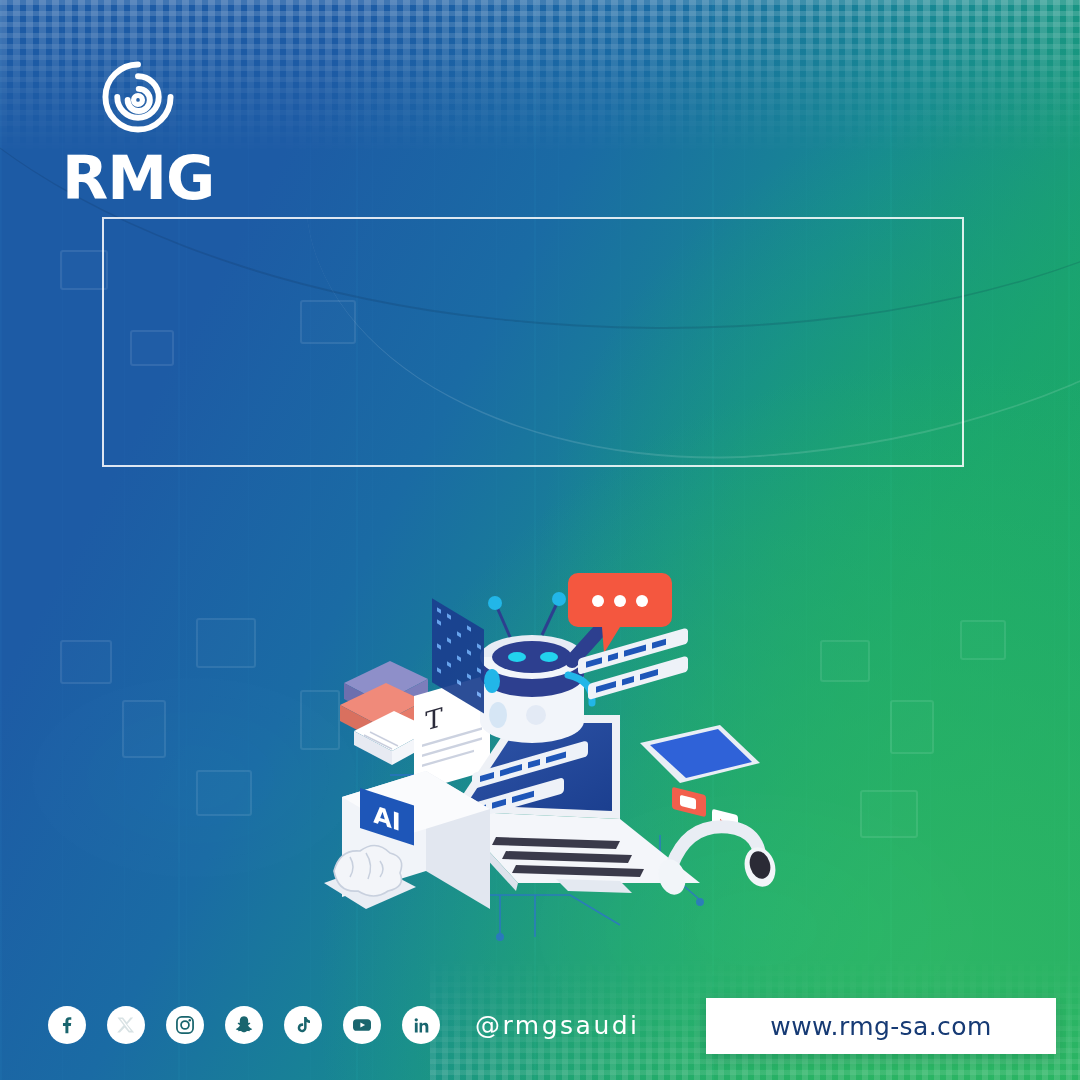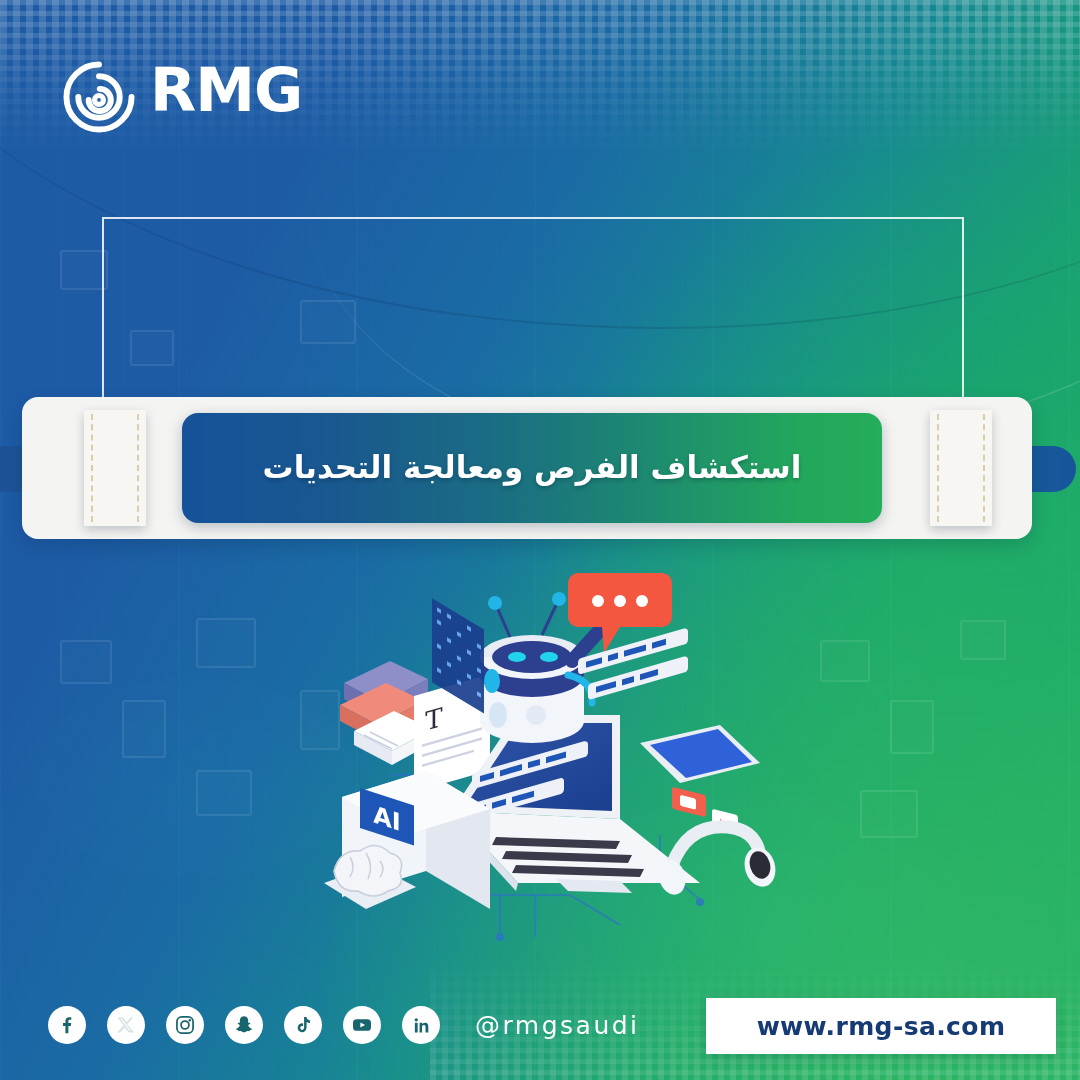--- a/index.html
+++ b/index.html
@@ -70,21 +70,21 @@
     background-image:
       linear-gradient(90deg, rgba(255,255,255,.30) 0 6px, rgba(255,255,255,0) 6px 12px),
       linear-gradient(180deg, rgba(255,255,255,.26) 0 5px, rgba(255,255,255,0) 5px 11px);
     background-size:12px 11px;
     -webkit-mask-image:linear-gradient(0deg,rgba(0,0,0,.8) 0%,rgba(0,0,0,.35) 45%,rgba(0,0,0,0) 100%);
             mask-image:linear-gradient(0deg,rgba(0,0,0,.8) 0%,rgba(0,0,0,.35) 45%,rgba(0,0,0,0) 100%);
     mix-blend-mode:screen;opacity:.5;
   }
 
   
-  .logo{position:absolute;left:62px;top:60px;display:flex;gap:14px;}
+  .logo{position:absolute;left:62px;top:60px;display:flex;align-items:center;gap:14px;flex-direction:column;}
   .logo-mark{width:74px;height:74px;display:block;}
   .logo-text{
     color:#fff;font-size:60px;font-weight:700;letter-spacing:-1px;
     line-height:1;font-family:"DejaVu Sans","Liberation Sans",sans-serif;
   }
 
   
   .title-frame{
     position:absolute;left:102px;top:217px;width:862px;height:250px;
     border:2px solid rgba(255,255,255,.85);
@@ -158,21 +158,21 @@
     margin-left:14px;color:#ffffff;font-size:25px;letter-spacing:2.5px;
     font-weight:400;white-space:nowrap;
   }
   .site-btn{
     position:absolute;right:24px;bottom:26px;
     width:350px;height:56px;background:#ffffff;
     display:flex;align-items:center;justify-content:center;
     box-shadow:0 3px 12px rgba(0,30,50,.16);
   }
   .site-btn span{
-    color:#163a74;font-size:25px;font-weight:700;letter-spacing:.4px;text-align:center;
+    color:#163a74;font-size:25px;font-weight:400;letter-spacing:.4px;text-align:center;
   }
 </style>
 </head>
 <body>
 
 <div class="canvas">
 
   <div class="bg-base"></div>
   <div class="bg-photo"></div>
   <div class="bg-boxes">
@@ -201,31 +201,20 @@
         <path d="M50 22 A28 28 0 1 1 22 50" stroke-width="8"></path>
         <path d="M36 54 A15 15 0 1 0 51 39" stroke-width="8"></path>
         <circle cx="50" cy="54" r="6" stroke-width="7"></circle>
       </g>
     </svg>
     <div class="logo-text">RMG</div>
   </div>
 
   <div class="title-frame"></div>
 
-  <div class="banner">
-    <div class="ribbon-left"></div>
-    <div class="ribbon-left-dark"></div>
-    <div class="ribbon-right"></div>
-    <div class="banner-card"></div>
-    <div class="banner-pill">
-      <span>استكشاف الفرص ومعالجة التحديات</span>
-    </div>
-    <div class="tab tab-left"></div>
-    <div class="tab tab-right"></div>
-  </div>
 
   <div class="illus">
     <svg viewBox="0 0 450 390">
       <defs>
         <linearGradient id="scr" x1="0" y1="0" x2="1" y2="1">
           <stop offset="0" stop-color="#2f54a8"></stop>
             <stop offset="1" stop-color="#1b3f8f"></stop>
         </linearGradient>
         <linearGradient id="wht" x1="0" y1="0" x2="0" y2="1">
           <stop offset="0" stop-color="#ffffff"></stop>

